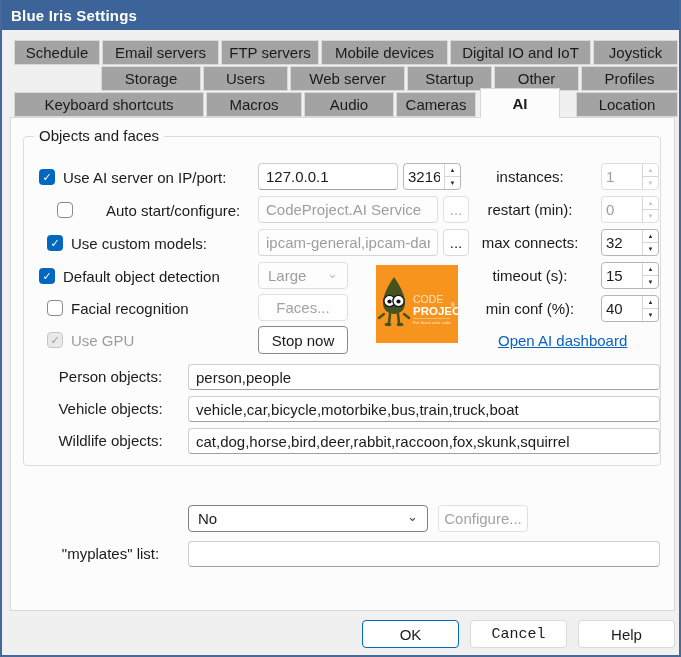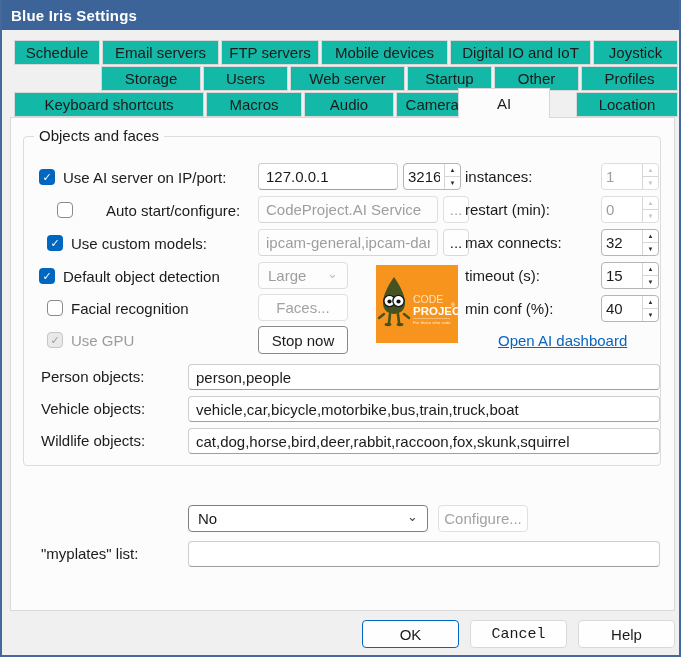--- a/index.html
+++ b/index.html
@@ -1,21 +1,21 @@
 <!DOCTYPE html>
 <html><head>
 <meta charset="utf-8">
 <style>
   html,body{margin:0;padding:0;}
   body{width:681px;height:657px;font-family:"Liberation Sans",sans-serif;background:#e8e8e8;}
   .dialog{position:relative;width:681px;height:657px;box-sizing:border-box;background:#f0f0f0;
           border:2px solid #46699a;border-top:none;overflow:hidden;}
   .titlebar{height:30px;background:#3d6498;color:#fff;display:flex;align-items:center;
             padding-left:9px;font-size:15px;font-weight:bold;letter-spacing:.2px;}
-  .tab{position:absolute;height:25px;box-sizing:border-box;background:#14b8a6;border:1px solid #d8d8d8;
+  .tab{position:absolute;height:25px;box-sizing:border-box;background:#a3a3a3;border:1px solid #d8d8d8;
        display:flex;align-items:center;justify-content:center;font-size:15px;color:#1b1b1b;cursor:default;}
   .tab.selected{background:#fcfcfc;border-bottom:none;height:30px;z-index:6;}
   .panel{position:absolute;left:8px;top:117px;width:665px;height:494px;box-sizing:border-box;
          background:#fcfcfc;border:1px solid #d9d9d9;z-index:1;}
   .group{position:absolute;border:1px solid #dcdcdc;border-radius:4px;box-sizing:border-box;}
   .legend{position:absolute;top:-10px;left:10px;background:#fcfcfc;padding:0 5px;font-size:15px;color:#1b1b1b;}
   .cbrow{position:absolute;display:flex;align-items:center;gap:8px;height:26px;font-size:15px;color:#1b1b1b;}
   .cbrow.dis{color:#9c9c9c;}
   .cb{width:16px;height:16px;border-radius:4px;box-sizing:border-box;display:flex;align-items:center;
       justify-content:center;font-size:11px;line-height:1;flex:0 0 auto;}
@@ -28,21 +28,21 @@
   .spin{position:absolute;box-sizing:border-box;border:1px solid #b5b5b5;border-radius:4px;background:#fff;
         display:flex;overflow:hidden;}
   .spin input{width:0;min-width:0;flex:1 1 auto;border:none;outline:none;background:transparent;
               font-family:inherit;font-size:15px;padding:0 4px;color:#1b1b1b;}
   .spinbtns{width:15px;flex:0 0 auto;border-left:1px solid #d6d6d6;display:flex;flex-direction:column;}
   .sb{flex:1;display:flex;align-items:center;justify-content:center;font-size:6px;color:#2a2a2a;cursor:default;}
   .sb.up{border-bottom:1px solid #d6d6d6;}
   .spin.dis{border-color:#dedede;}
   .spin.dis input{color:#9e9e9e;}
   .spin.dis .sb{color:#c3c3c3;}
-  .rlabel{position:absolute;font-size:15px;color:#1b1b1b;text-align:left;}
+  .rlabel{position:absolute;font-size:15px;color:#1b1b1b;text-align:center;}
   .dd{position:absolute;box-sizing:border-box;border:1px solid #7f7f7f;border-radius:4px;background:#fff;
       display:flex;align-items:center;justify-content:space-between;padding:0 9px;font-size:15px;color:#1b1b1b;}
   .dd .chev{font-size:13px;color:#444;line-height:1;margin-top:-4px;}
   .dd.dis{border-color:#dedede;color:#9e9e9e;background:#fdfdfd;}
   .dd.dis .chev{color:#bdbdbd;}
   .btn{position:absolute;box-sizing:border-box;border:1px solid #8a8a8a;border-radius:4px;background:#fefefe;
        display:flex;align-items:center;justify-content:center;font-size:15px;color:#1b1b1b;cursor:default;}
   .btn.lightb{border-color:#d9d9d9;}
   .btn.dis{border-color:#e0e0e0;color:#a3a3a3;}
   .btn.ok{border:1px solid #0067c0;}
@@ -72,21 +72,21 @@
     <div class="tab" style="left:201px;top:66px;width:85px;">Users</div>
     <div class="tab" style="left:288px;top:66px;width:115px;">Web server</div>
     <div class="tab" style="left:405px;top:66px;width:85px;">Startup</div>
     <div class="tab" style="left:492px;top:66px;width:85px;">Other</div>
     <div class="tab" style="left:579px;top:66px;width:97px;">Profiles</div>
 
     <div class="tab" style="left:12px;top:92px;width:190px;">Keyboard shortcuts</div>
     <div class="tab" style="left:204px;top:92px;width:96px;">Macros</div>
     <div class="tab" style="left:302px;top:92px;width:90px;">Audio</div>
     <div class="tab" style="left:394px;top:92px;width:80px;">Cameras</div>
-    <div class="tab selected" style="left:456px;top:88px;width:92px;">AI</div>
+    <div class="tab selected" style="left:478px;top:88px;width:80px;font-weight:bold;">AI</div>
     <div class="tab" style="left:574px;top:92px;width:102px;">Location</div>
   </div>
 
   <div class="panel">
 
     <div class="group" style="left:12px;top:18px;width:638px;height:330px;">
       <span class="legend">Objects and faces</span>
     </div>
 
     <div class="cbrow" style="left:28px;top:46px;">

